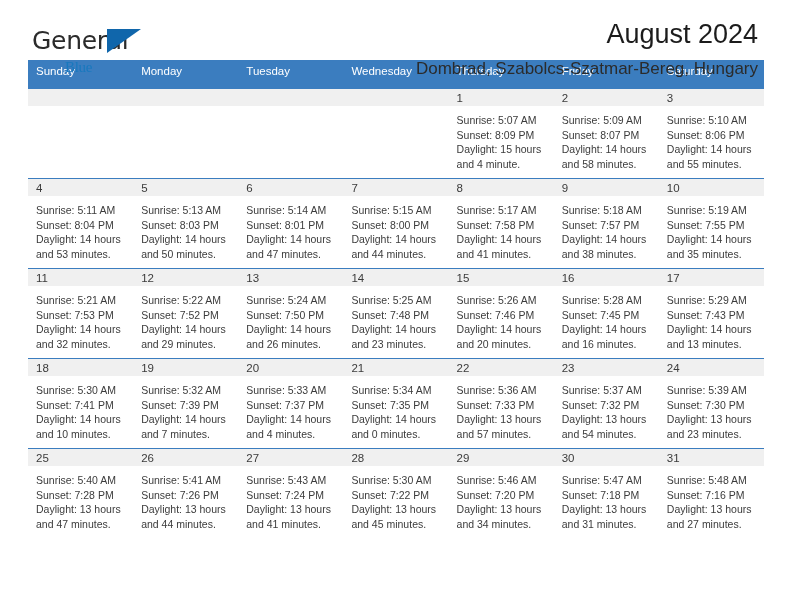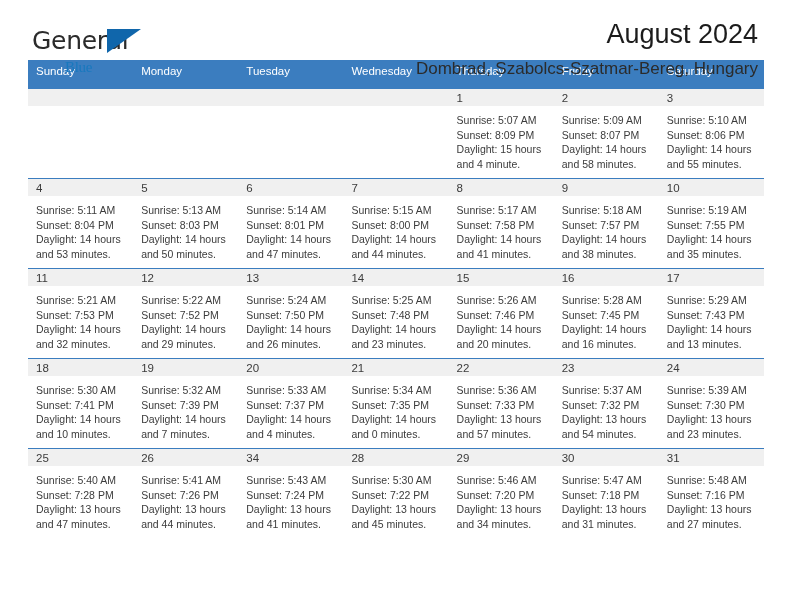--- a/index.html
+++ b/index.html
@@ -417,21 +417,21 @@
           <td>
             <div class="daynum-band">26</div>
             <div class="cell-body">
               <div>Sunrise: 5:41 AM</div>
               <div>Sunset: 7:26 PM</div>
               <div>Daylight: 13 hours</div>
               <div>and 44 minutes.</div>
             </div>
           </td>
           <td>
-            <div class="daynum-band">34</div>
+            <div class="daynum-band">27</div>
             <div class="cell-body">
               <div>Sunrise: 5:43 AM</div>
               <div>Sunset: 7:24 PM</div>
               <div>Daylight: 13 hours</div>
               <div>and 41 minutes.</div>
             </div>
           </td>
           <td>
             <div class="daynum-band">28</div>
             <div class="cell-body">

